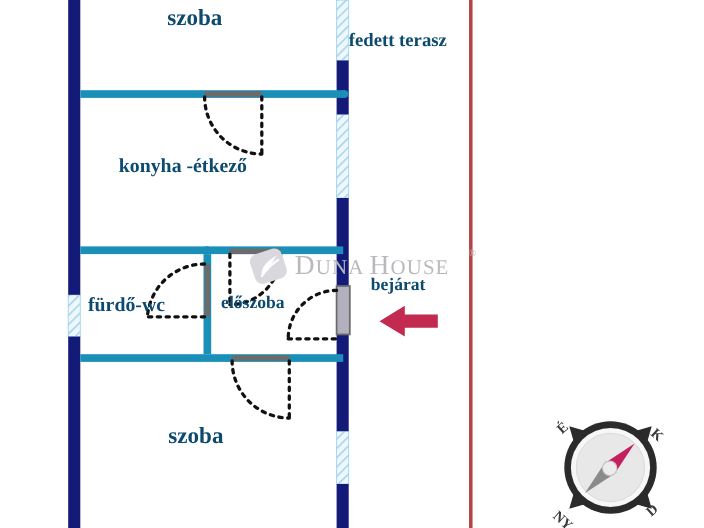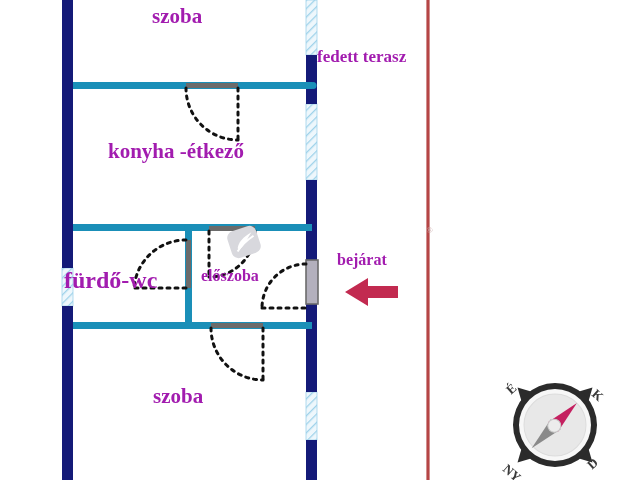--- a/index.html
+++ b/index.html
@@ -11,30 +11,30 @@
     overflow:hidden;
     position:relative;
   }
   #plan{
     position:absolute;left:0;top:0;width:640px;height:480px;
   }
   .room-label{
     position:absolute;
     font-family:"Liberation Serif", serif;
     font-weight:bold;
-    color:#a21caf;
+    color:#0c4a6e;
     white-space:nowrap;
     line-height:1;
   }
   .lbl-szoba-top{ left:152px; top:6px; font-size:21px; }
-  .lbl-konyha   { left:108px; top:141px; font-size:21px; }
-  .lbl-furdo    { left:64px;  top:268px; font-size:24px;text-align:center; }
+  .lbl-konyha   { left:108px; top:141px; font-size:18px; }
+  .lbl-furdo    { left:80px;  top:268px; font-size:18px;text-align:center; }
   .lbl-eloszoba { left:201px; top:268px; font-size:16px; }
   .lbl-szoba-bot{ left:153px; top:386px; font-size:21px; }
-  .lbl-terasz   { left:317px; top:28px;  font-size:17px;margin-top:20px; }
+  .lbl-terasz   { left:317px; top:28px;  font-size:17px; }
   .lbl-bejarat  { left:337px; top:252px; font-size:16px; }
 
   
   #watermark{
     position:absolute;left:224px;top:222px;
     width:210px;height:42px;
     pointer-events:none;
   }
   #wm-text{
     position:absolute;left:44px;top:6px;
@@ -142,20 +142,23 @@
 <div class="room-label lbl-bejarat">bejárat</div>
 
 <div id="watermark">
   <svg id="wm-mark" viewBox="0 0 40 40">
     <g transform="rotate(-18 20 20)">
       <rect x="5" y="6" width="30" height="28" rx="7" fill="#d8d8dd"></rect>
       <path d="M 12 24 C 16 16, 26 14, 30 13 C 24 18, 20 23, 13 26 Z" fill="#ffffff"></path>
       <path d="M 11 27 C 17 22, 24 19, 31 17" stroke="#ffffff" stroke-width="2" fill="none"></path>
     </g>
   </svg>
+  <div id="wm-text">
+    <span>D</span><span class="sm">UNA </span><span>H</span><span class="sm">OUSE</span>
+  </div>
   <div id="wm-reg">®</div>
 </div>
 
 <svg id="compass" viewBox="0 0 110 110">
   <g transform="rotate(45 55 55)">
 
     <g fill="#2b2b2b">
       <path d="M 55 2  L 66 22 L 44 22 Z"></path>
       <path d="M 108 55 L 88 66 L 88 44 Z"></path>
       <path d="M 55 108 L 44 88 L 66 88 Z"></path>

